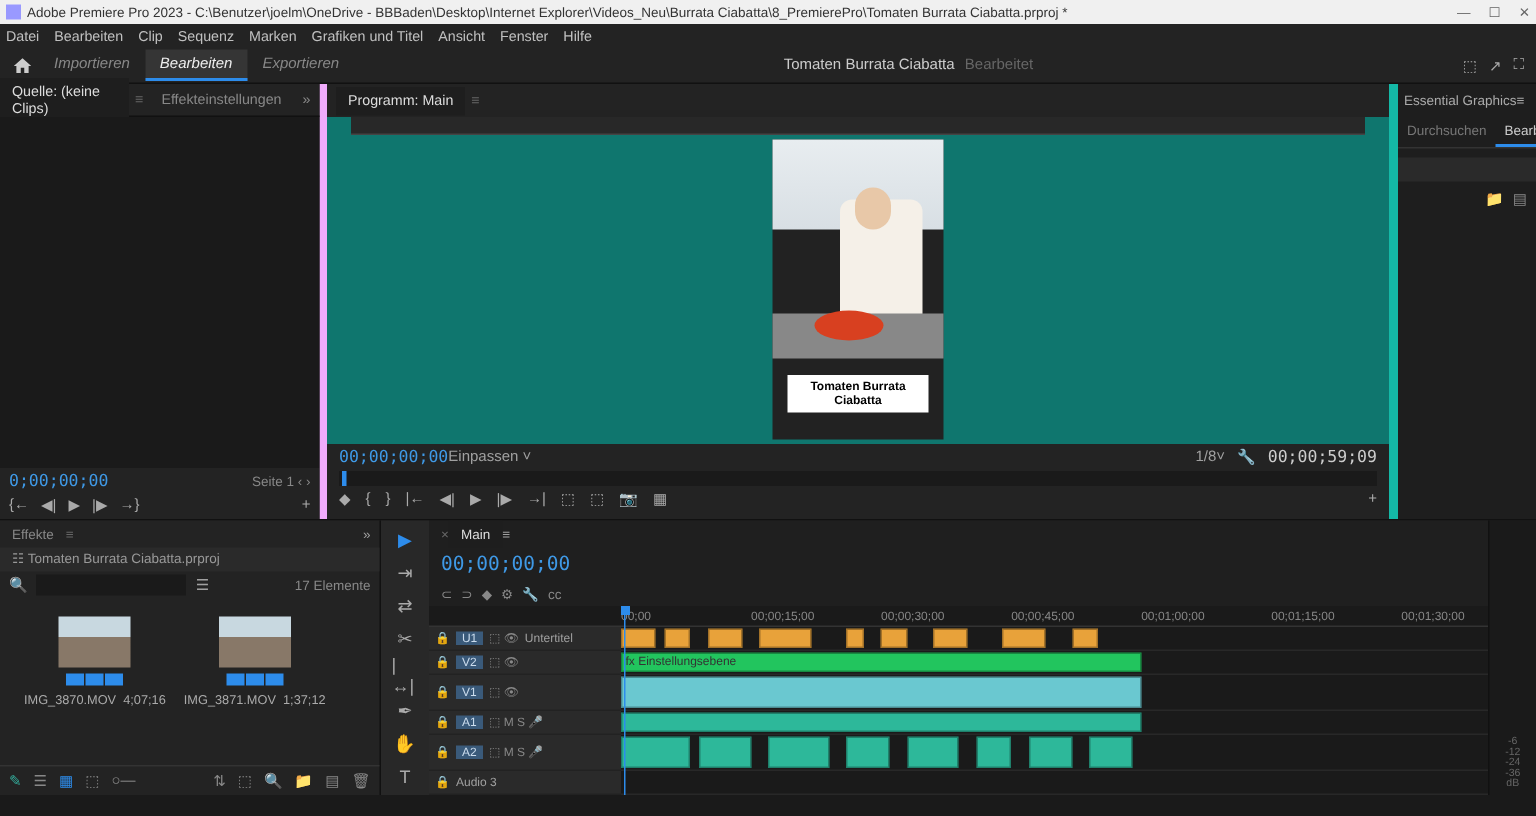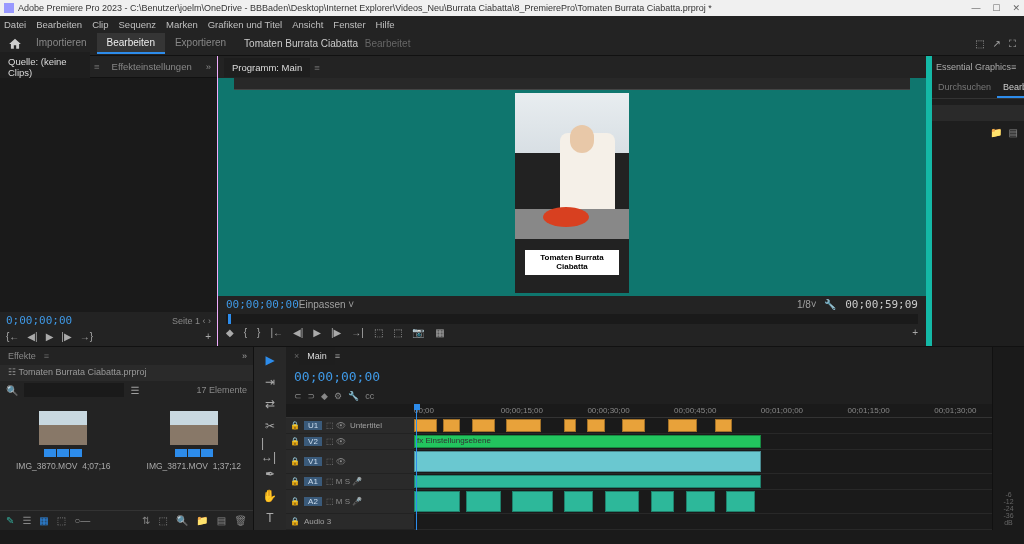--- a/index.html
+++ b/index.html
@@ -6,32 +6,32 @@
 body { background: #232323; color: #a0a0a0; font-size: 10px; width: 1024px; height: 544px; overflow: hidden; }
 
 .titlebar { height: 16px; background: #f0f0f0; color: #333; display: flex; align-items: center; padding: 0 4px; font-size: 9px; }
 .titlebar-icon { width: 10px; height: 10px; background: #9999ff; margin-right: 4px; }
 .titlebar .title { flex: 1; }
 .titlebar .win-controls { display: flex; gap: 12px; color: #666; }
 
 .menubar { height: 16px; background: #232323; display: flex; align-items: center; padding: 0 4px; gap: 10px; font-size: 9.5px; color: #c0c0c0; }
 
 .workspace-bar { height: 24px; background: #232323; display: flex; align-items: center; border-bottom: 1px solid #111; }
-.ws-left { display: flex; align-items: center; gap: 4px; padding: 0 8px; }
+.ws-left { display: flex; align-items: center; gap: 4px; padding: 0 8px; font-style: italic; }
 .ws-home { width: 14px; height: 14px; }
 .ws-tabs { display: flex; font-size: 10px; }
 .ws-tab { padding: 4px 10px; color: #888; border-bottom: 2px solid transparent; }
 .ws-tab.active { color: #eee; border-bottom-color: #2d8ceb; background: #353535; }
-.ws-center { flex: 1; text-align: left; font-size: 10px; color: #ccc; }
+.ws-center { flex: 1; text-align: center; font-size: 10px; color: #ccc; }
 .ws-center .mod { color: #666; margin-left: 4px; }
 .ws-right { display: flex; gap: 8px; padding: 0 8px; color: #aaa; }
 
 .main-area { display: flex; height: 290px; }
 
-.left-col { width: 218px; background: #1e1e1e; border-right: 1px solid #f0abfc; display: flex; flex-direction: column; }
+.left-col { width: 218px; background: #1e1e1e; border-right: 5px solid #f0abfc; display: flex; flex-direction: column; }
 .panel-tabs { height: 22px; display: flex; align-items: center; background: #232323; border-bottom: 1px solid #111; font-size: 9.5px; }
 .panel-tab { padding: 4px 8px; color: #888; }
 .panel-tab.active { color: #ddd; background: #1e1e1e; }
 .source-monitor { flex: 1; background: #1a1a1a; }
 .left-transport { height: 34px; background: #232323; padding: 2px 6px; }
 .tc { color: #3f99e6; font-size: 11px; font-family: monospace; }
 .page-info { color: #888; font-size: 9px; }
 
 .center-col { flex: 1; background: #0f766e; display: flex; flex-direction: column; }
 .prog-tabs { height: 22px; display: flex; align-items: center; background: #232323; font-size: 9.5px; padding: 0 6px; }
@@ -58,21 +58,21 @@
 .right-subtab.active { color: #ccc; border-bottom: 2px solid #2d8ceb; }
 
 .bottom-area { display: flex; height: 184px; border-top: 1px solid #111; }
 
 .project-col { width: 254px; background: #232323; border-right: 1px solid #111; display: flex; flex-direction: column; }
 .proj-tabs { height: 18px; display: flex; align-items: center; font-size: 9px; justify-content: space-between; }
 .proj-breadcrumb { height: 16px; padding: 2px 8px; font-size: 9px; color: #999; background: #2a2a2a; }
 .proj-search { height: 18px; display: flex; align-items: center; padding: 0 6px; gap: 6px; }
 .proj-search input { background: #1a1a1a; border: none; color: #aaa; width: 100px; height: 14px; padding: 0 4px; font-size: 9px; }
 .proj-count { font-size: 9px; color: #888; margin-left: auto; }
-.proj-grid { flex: 1; display: flex; gap: 36px; padding: 12px 16px; }
+.proj-grid { flex: 1; display: flex; gap: 12px; padding: 12px 16px; }
 .proj-item { display: flex; flex-direction: column; align-items: center; gap: 4px; }
 .proj-thumb { width: 48px; height: 34px; background: linear-gradient(#c8d8e0 40%, #887868 40%); }
 .proj-badges { display: flex; gap: 1px; }
 .proj-badge { width: 12px; height: 8px; background: #2d8ceb; }
 .proj-label { font-size: 8.5px; color: #aaa; text-align: center; }
 .proj-toolbar { height: 20px; display: flex; align-items: center; gap: 8px; padding: 0 6px; color: #888; border-top: 1px solid #333; }
 
 .tools-col { width: 32px; background: #282828; display: flex; flex-direction: column; align-items: center; padding: 6px 0; gap: 8px; }
 .tool-btn { width: 18px; height: 18px; display: flex; align-items: center; justify-content: center; color: #aaa; font-size: 12px; }
 .tool-btn.active { color: #2d8ceb; }

